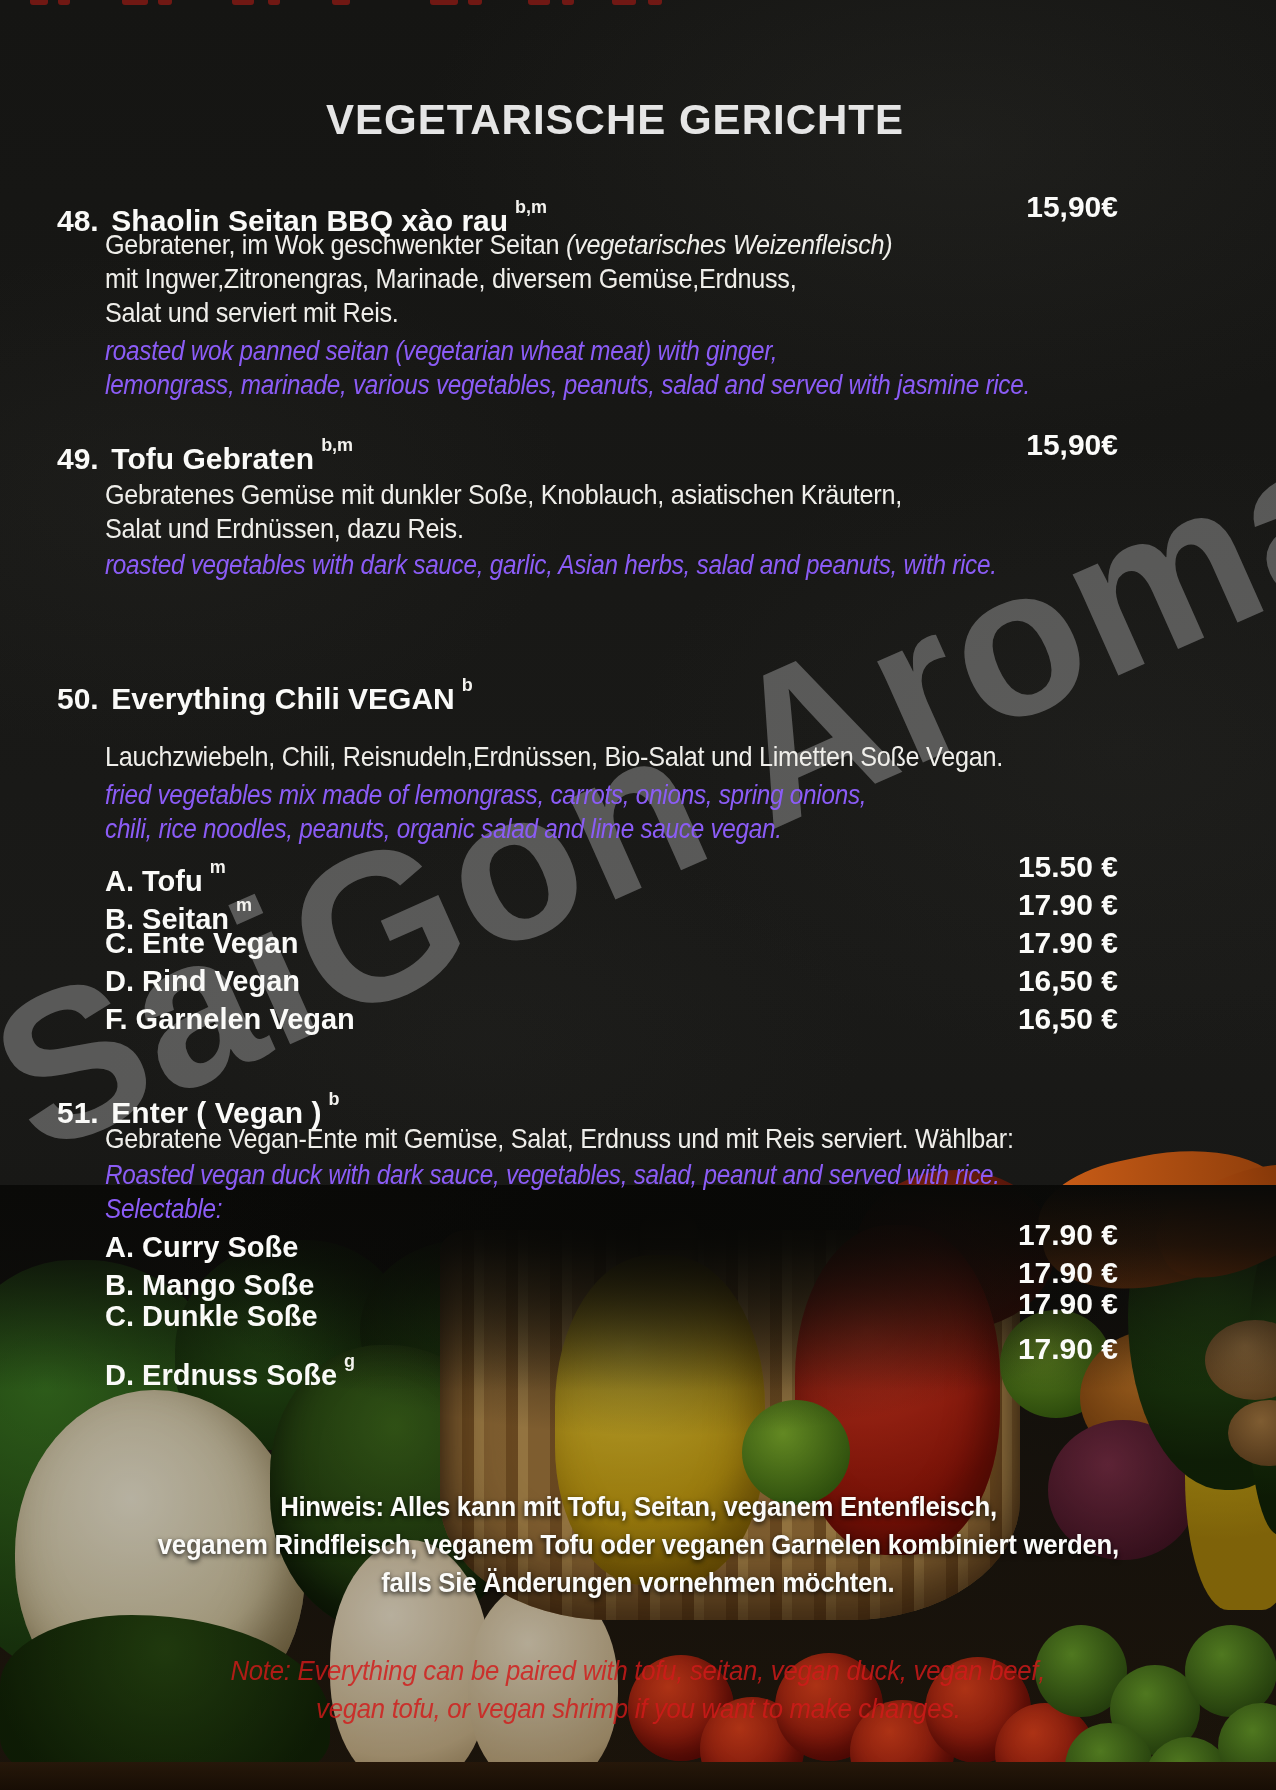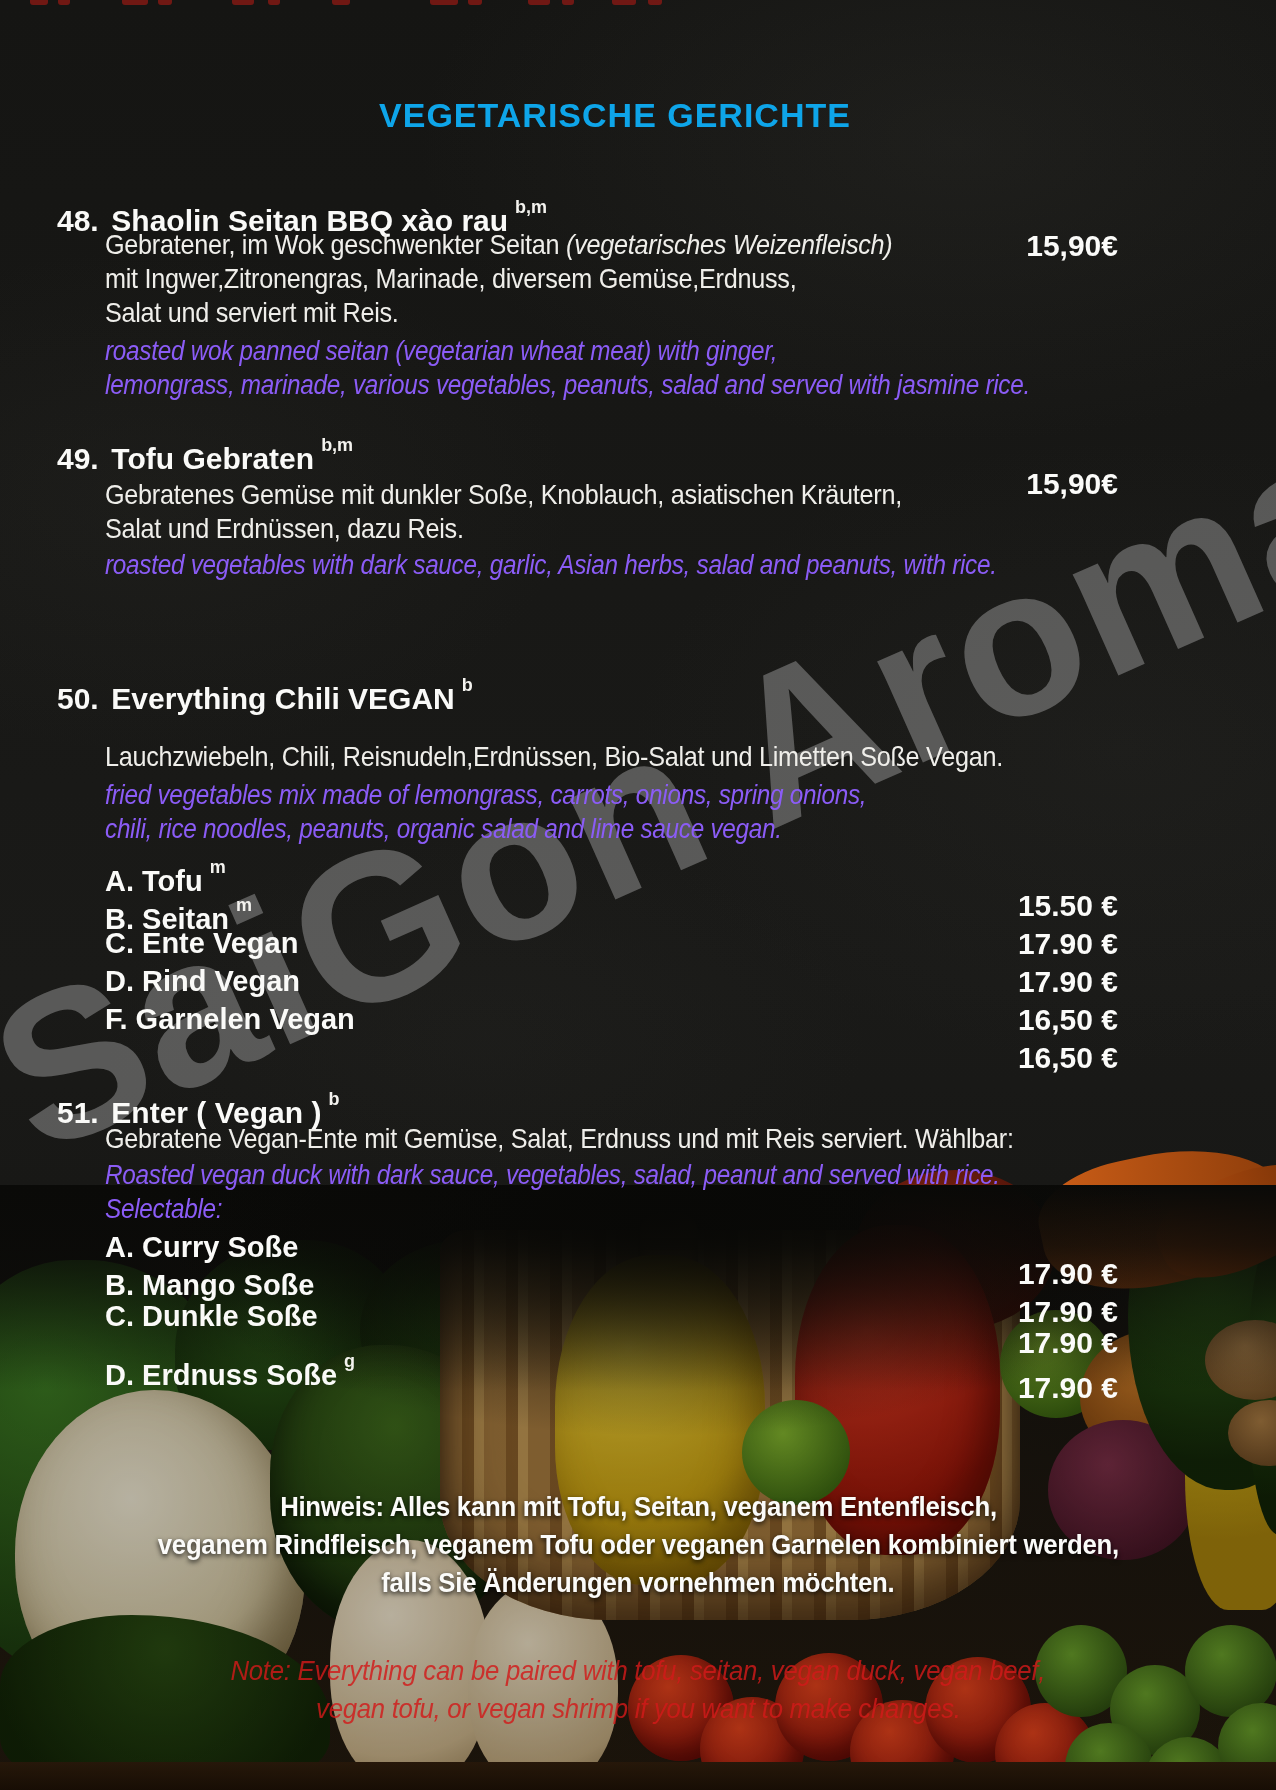--- a/index.html
+++ b/index.html
@@ -11,29 +11,29 @@
       radial-gradient(700px 420px at 12% 28%, rgba(56,56,51,.16), transparent 60%),
       radial-gradient(820px 520px at 88% 42%, rgba(52,52,48,.18), transparent 60%),
       radial-gradient(640px 340px at 38% 58%, rgba(48,48,44,.14), transparent 60%),
       linear-gradient(180deg,#151513 0%,#1a1a18 55%,#121210 100%);}
   .top-marks{position:absolute;top:0;left:0;height:6px;width:100%;z-index:3;}
   .top-marks i{position:absolute;top:0;height:5px;background:#8f1a14;opacity:.75;border-radius:0 0 3px 3px;}
   .watermark{position:absolute;left:-40px;top:980px;z-index:1;font-size:210px;font-weight:700;
              white-space:nowrap;color:rgba(158,158,158,.48);transform:rotate(-24deg);
              transform-origin:0 0;letter-spacing:2px;}
   .title{position:absolute;top:96px;left:0;width:1230px;margin:0;text-align:center;z-index:5;
-         font-size:34px;font-weight:700;letter-spacing:1px;color:#0ea5e9;}
+         font-size:42px;font-weight:700;letter-spacing:1px;color:#e5e5e5;}
   .t-row{position:absolute;left:57px;right:158px;z-index:5;white-space:nowrap;line-height:34px;}
   .t-row.ind{left:105px;}
   .hdr{font-size:30px;font-weight:700;color:#fafaf8;}
   .hdr .num{display:inline-block;min-width:46px;}
   .desc{font-size:28px;color:#efeeea;}
   .red{font-size:27px;font-style:italic;color:#8b5cf6;font-weight:500;}
   .opt{font-size:29px;font-weight:700;color:#fafaf8;}
-  .price{position:absolute;right:0;top:0;font-size:30px;font-weight:700;color:#fbfbf9;margin-top:39px;}
+  .price{position:absolute;right:0;top:0;font-size:30px;font-weight:700;color:#fbfbf9;}
   .price.raise{transform:translateY(-12px);}
   sup.alg{font-size:18px;font-weight:600;vertical-align:18px;margin-left:7px;color:#f4f3ef;}
   .cond{display:inline-block;transform:scaleX(.9);transform-origin:0 50%;letter-spacing:-.3px;}
   .ccen{display:inline-block;transform:scaleX(.92);transform-origin:50% 50%;letter-spacing:-.3px;}
   .txtshadow{text-shadow:0 2px 6px rgba(0,0,0,.85);}
   
   .photo{position:absolute;left:0;top:1185px;width:1276px;height:605px;z-index:2;
          background:linear-gradient(180deg,#141210 0%,#1c1710 45%,#241a0e 100%);}
   .veg{position:absolute;}
   .ph-greens-l{left:-70px;top:75px;width:330px;height:420px;border-radius:45% 55% 50% 50%;

